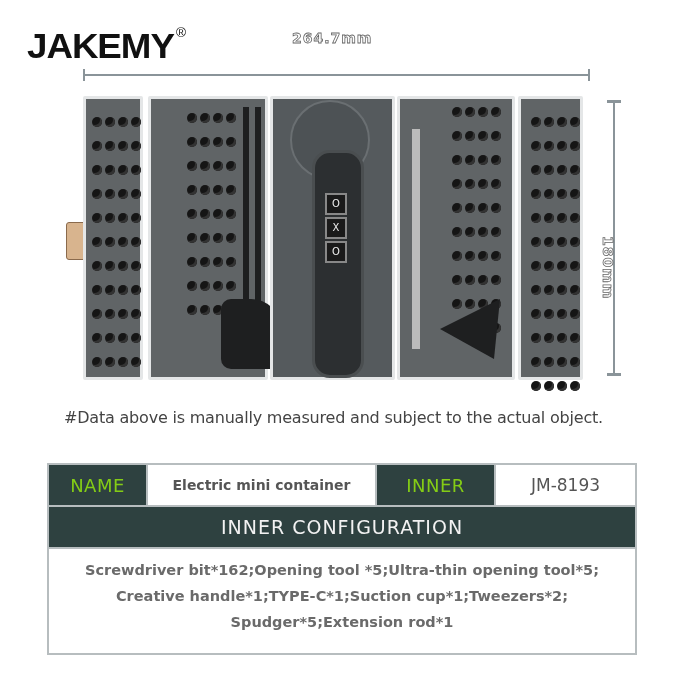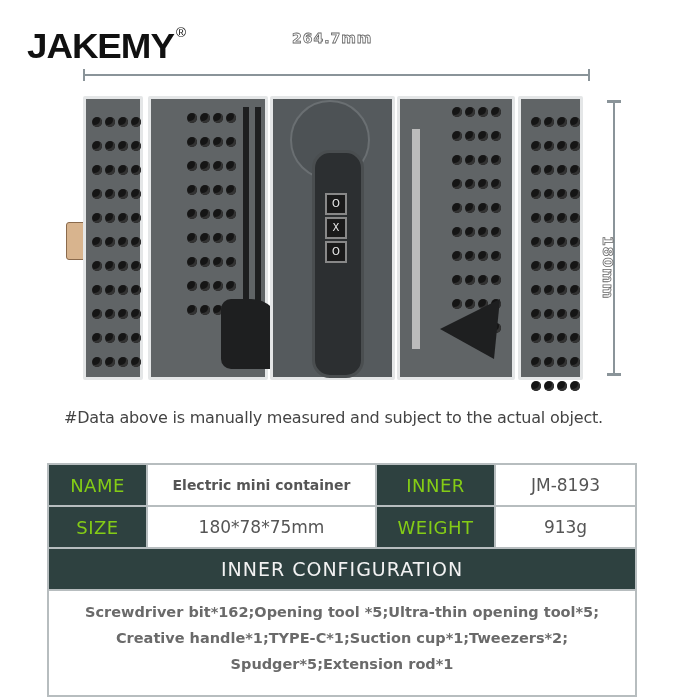--- a/index.html
+++ b/index.html
@@ -419,26 +419,20 @@
 
 <table class="spec">
   <tbody>
       <tr>
     <td class="k" style="width:95px">NAME</td>
     <td class="v small" style="width:225px">Electric mini container</td>
     <td class="k" style="width:115px">INNER</td>
     <td class="v">JM-8193</td>
   </tr>
   <tr>
-    <td class="k">SIZE</td>
-    <td class="v">180*78*75mm</td>
-    <td class="k">WEIGHT</td>
-    <td class="v">913g</td>
-  </tr>
-  <tr>
     <td class="hdr" colspan="4">INNER CONFIGURATION</td>
   </tr>
   <tr>
     <td class="body" colspan="4">
       <div>Screwdriver bit*162;Opening tool *5;Ultra-thin opening tool*5;</div>
       <div>Creative handle*1;TYPE-C*1;Suction cup*1;Tweezers*2;</div>
       <div>Spudger*5;Extension rod*1</div>
     </td>
   </tr>
 </tbody>

